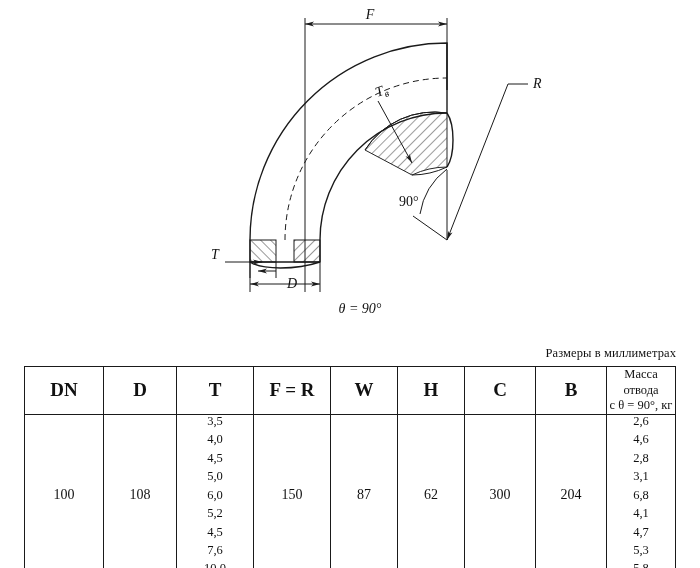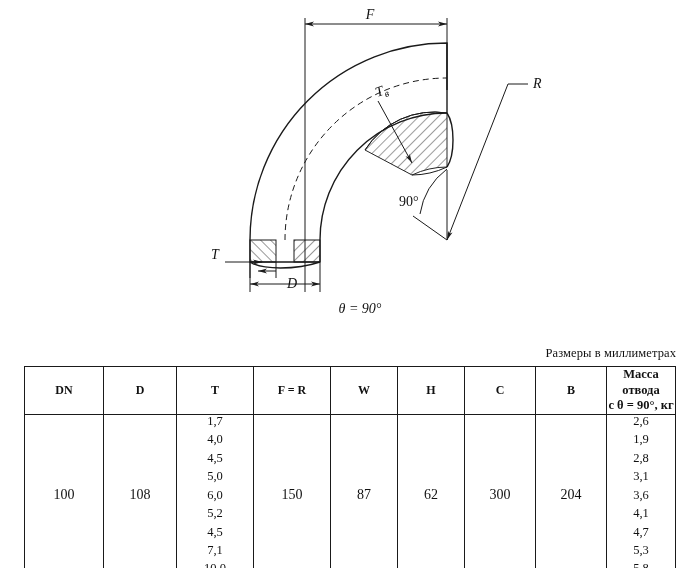--- a/index.html
+++ b/index.html
@@ -52,24 +52,24 @@
     text-align: center;
     vertical-align: middle;
     font-family: "Liberation Serif", serif;
     font-size: 13.5px;
     color: #111;
     padding: 0;
   }
   table.dims th {
     font-weight: bold;
     height: 36px;
-    font-size: 12px;
+    font-size: 19px;
   }
   table.dims th.two-line {
-    font-weight: bold;
+    font-weight: normal;
     font-size: 12.5px;
     line-height: 1.25;
   }
   table.dims td.value {
     height: 160px;
     font-size: 14px;
   }
   td.stack {
     padding: 3px 0 2px 0;
     height: 160px;
@@ -233,43 +233,43 @@
         <div>с θ = 90°, кг</div>
       </th>
     </tr>
   </thead>
   <tbody>
     <tr>
       <td class="value">100</td>
       <td class="value">108</td>
       <td class="stack">
         <div class="col" id="t-col">
-            <span>1,7</span>
+            <span>3,5</span>
             <span>4,0</span>
             <span>4,5</span>
             <span>5,0</span>
             <span>6,0</span>
             <span>5,2</span>
             <span>4,5</span>
-            <span>7,1</span>
+            <span>7,6</span>
             <span>10,0</span>
           </div>
       </td>
       <td class="value">150</td>
       <td class="value">87</td>
       <td class="value">62</td>
       <td class="value">300</td>
       <td class="value">204</td>
       <td class="stack">
         <div class="col" id="mass-col">
             <span>2,6</span>
-            <span>1,9</span>
+            <span>4,6</span>
             <span>2,8</span>
             <span>3,1</span>
-            <span>3,6</span>
+            <span>6,8</span>
             <span>4,1</span>
             <span>4,7</span>
             <span>5,3</span>
             <span>5,8</span>
           </div>
       </td>
     </tr>
   </tbody>
 </table>
 

